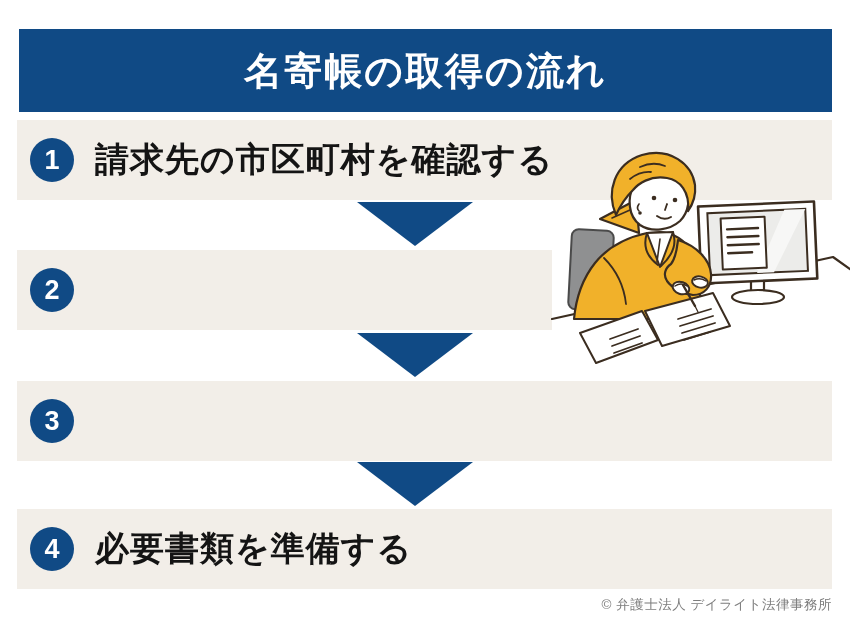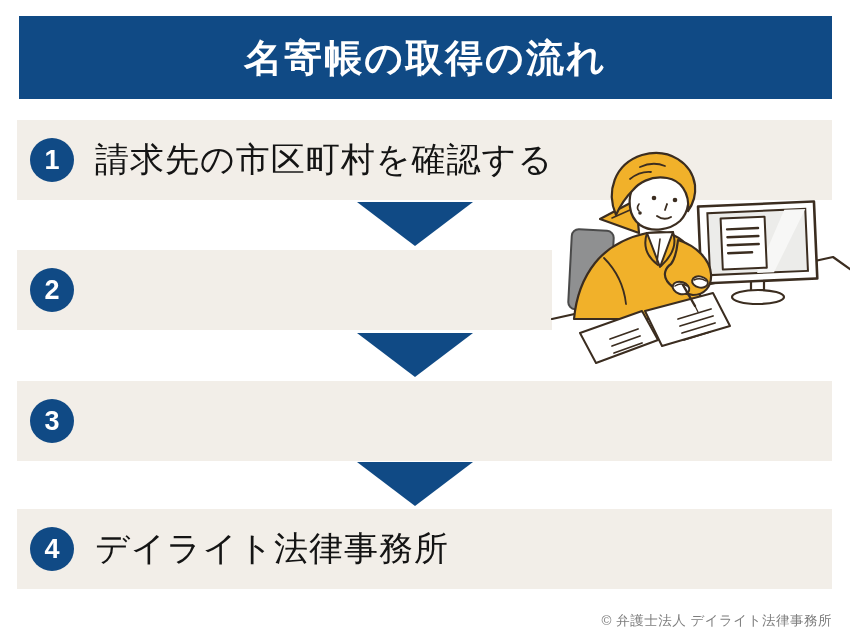--- a/index.html
+++ b/index.html
@@ -9,55 +9,55 @@
     --gray:#7d7d7d;
     --yellow:#f1b12a;
     --outline:#3b2d20;
   }
   *{margin:0;padding:0;box-sizing:border-box;}
   html,body{background:#fff;}
   body{font-family:"Liberation Sans","DejaVu Sans",sans-serif;}
   .canvas{position:relative;width:850px;height:632px;background:#fff;overflow:hidden;}
 
   .title-bar{
-    position:absolute;left:19px;top:16px;width:813px;height:83px;
+    position:absolute;left:19px;top:29px;width:813px;height:83px;
     background:var(--blue);display:flex;align-items:center;justify-content:center;
   }
   .title-bar span{
     color:#fff;font-size:38px;font-weight:700;letter-spacing:2px;line-height:1;
   }
 
   .step{
     position:absolute;left:17px;width:815px;height:80px;background:var(--beige);
     display:flex;align-items:center;padding-left:13px;
   }
   .badge{
     width:44px;height:44px;border-radius:50%;background:var(--blue);flex:0 0 44px;
     color:#fff;font-size:27px;font-weight:700;
     display:flex;align-items:center;justify-content:center;line-height:1;
   }
   .step-label{
-    margin-left:21px;font-size:34px;font-weight:400;color:var(--ink);
+    margin-left:21px;font-size:34px;font-weight:700;color:var(--ink);
     letter-spacing:1px;white-space:nowrap;
   }
 
   .arrow{
     position:absolute;left:357px;width:0;height:0;
     border-left:58px solid transparent;border-right:58px solid transparent;
     border-top:44px solid var(--blue);
   }
 
   .illustration{position:absolute;left:550px;top:140px;width:300px;height:235px;}
   svg .ln{fill:none;stroke:var(--outline);stroke-linecap:round;stroke-linejoin:round;}
   svg .fy{fill:var(--yellow);stroke:var(--outline);stroke-linejoin:round;}
   svg .fw{fill:#fff;stroke:var(--outline);stroke-linejoin:round;}
   svg .fd{fill:var(--outline);stroke:none;}
 
   .copyright{
-    position:absolute;right:18px;top:612px;font-size:13.5px;color:var(--gray);
+    position:absolute;right:18px;top:596px;font-size:13.5px;color:var(--gray);
     letter-spacing:0.5px;white-space:nowrap;
   }
 </style>
 </head>
 <body>
 
 <div class="canvas">
 
   <div class="title-bar">
     <span>名寄帳の取得の流れ</span>
@@ -77,21 +77,21 @@
   <div class="arrow" style="top:333px"></div>
 
   <div class="step" style="top:381px">
     <div class="badge">3</div>
   </div>
 
   <div class="arrow" style="top:462px"></div>
 
   <div class="step" style="top:509px">
     <div class="badge">4</div>
-    <div class="step-label">デイライト法律事務所</div>
+    <div class="step-label">必要書類を準備する</div>
   </div>
 
   <svg class="illustration" viewBox="0 0 300 235" aria-hidden="true">
 
     <g>
       <rect x="2" y="108" width="298" height="127" fill="#ffffff"></rect>
       <path class="ln" stroke-width="2.2" d="M 2,179 L 283,117 L 300,129"></path>
     </g>
 
     <g>

